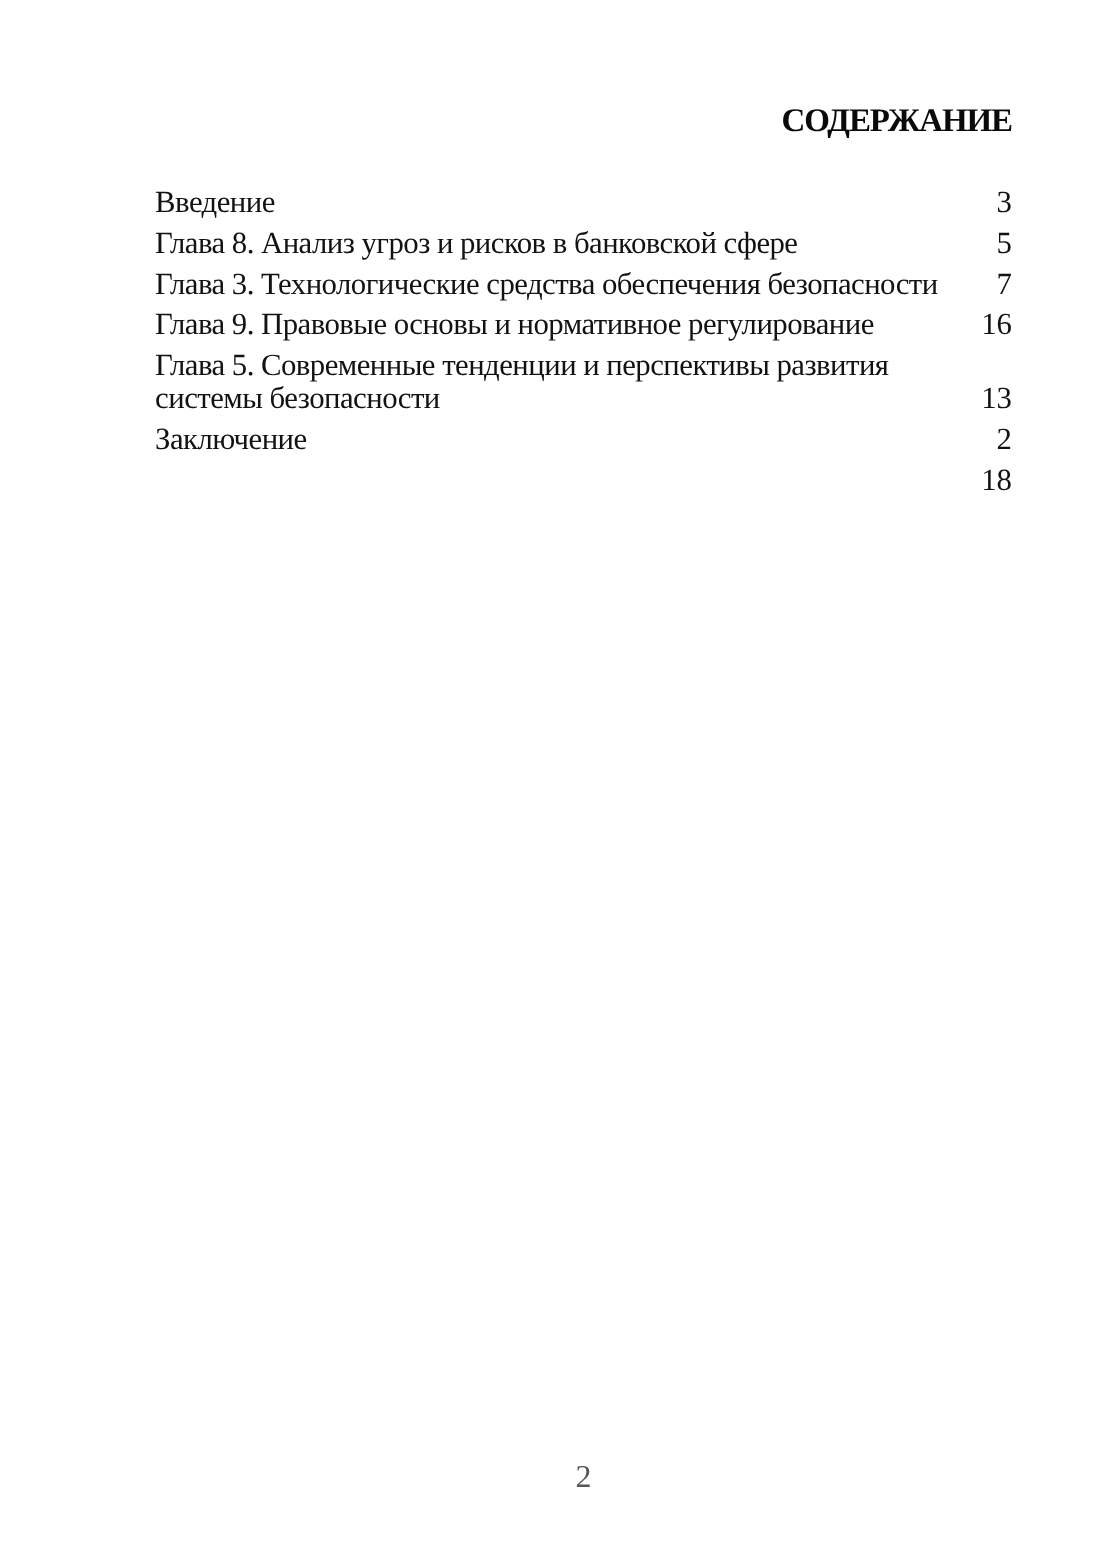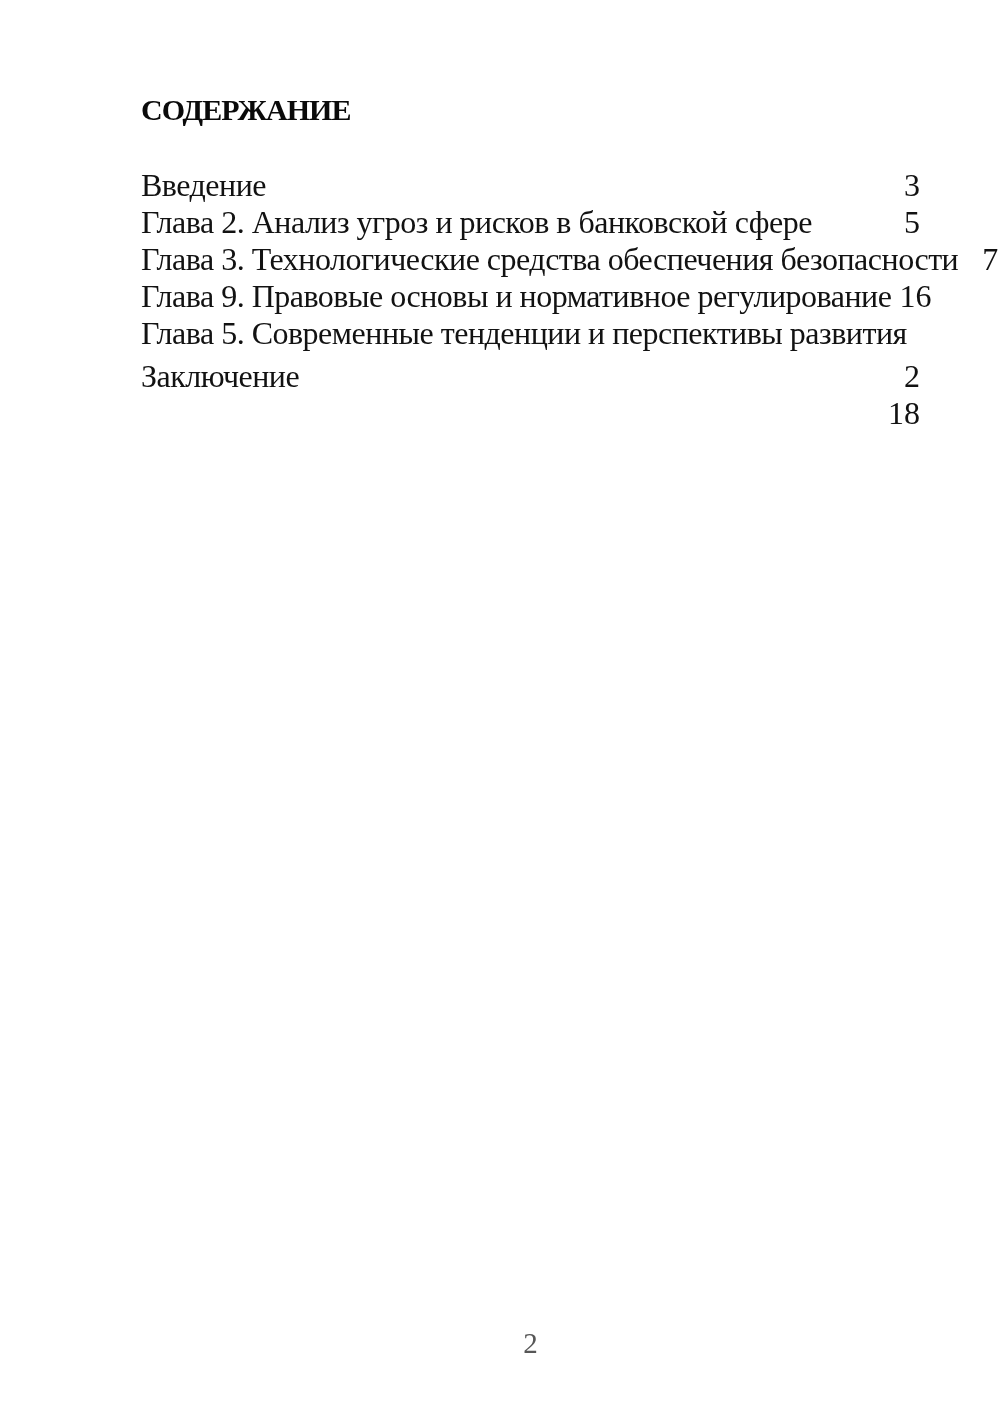--- a/index.html
+++ b/index.html
@@ -11,47 +11,47 @@
     position: relative;
     overflow: hidden;
   }
   .content {
     padding: 92px 80px 0 141px;
   }
   .doc-title {
     font-size: 30px;
     font-weight: bold;
     line-height: 36px;
-    text-align: left;
+    text-align: right;
     letter-spacing: -1px;
     margin-bottom: 42px;
     color: #0a0a0a;
   }
   .toc {
     width: 100%;
   }
   .toc-row {
     display: flex;
     align-items: baseline;
-    font-size: 32px;
+    font-size: 28px;
     line-height: 30px;
     letter-spacing: -0.5px;
     margin-bottom: 7px;
   }
   .toc-row .row-text {
     white-space: nowrap;
   }
   .toc-row .row-page {
     margin-left: auto;
     letter-spacing: 0;
     text-align: right;
     min-width: 40px;
   }
   .toc-row.no-gap {
-    margin-bottom: 13px;
+    margin-bottom: 0;
   }
   .page-footer {
     position: absolute;
     top: 1328px;
     left: 141px;
     width: 779px;
     text-align: center;
     font-size: 29px;
     line-height: 30px;
     color: #575757;
@@ -65,40 +65,44 @@
   <div class="doc-title">СОДЕРЖАНИЕ</div>
 
   <div class="toc">
 
     <div class="toc-row">
       <span class="row-text">Введение</span>
       <span class="row-page">3</span>
     </div>
 
     <div class="toc-row">
-      <span class="row-text">Глава 2. Анализ угроз и рисков в банковской сфере</span>
+      <span class="row-text">Глава 8. Анализ угроз и рисков в банковской сфере</span>
       <span class="row-page">5</span>
     </div>
 
     <div class="toc-row">
       <span class="row-text">Глава 3. Технологические средства обеспечения безопасности</span>
       <span class="row-page">7</span>
     </div>
 
 
     <div class="toc-row">
       <span class="row-text">Глава 9. Правовые основы и нормативное регулирование</span>
       <span class="row-page">16</span>
     </div>
 
     <div class="toc-row no-gap">
       <span class="row-text">Глава 5. Современные тенденции и перспективы развития</span>
       <span class="row-page"></span>
     </div>
 
+    <div class="toc-row">
+      <span class="row-text">системы безопасности</span>
+      <span class="row-page">13</span>
+    </div>
 
     <div class="toc-row">
       <span class="row-text">Заключение</span>
       <span class="row-page">2</span>
     </div>
 
     <div class="toc-row">
       <span class="row-page">18</span>
     </div>
 

